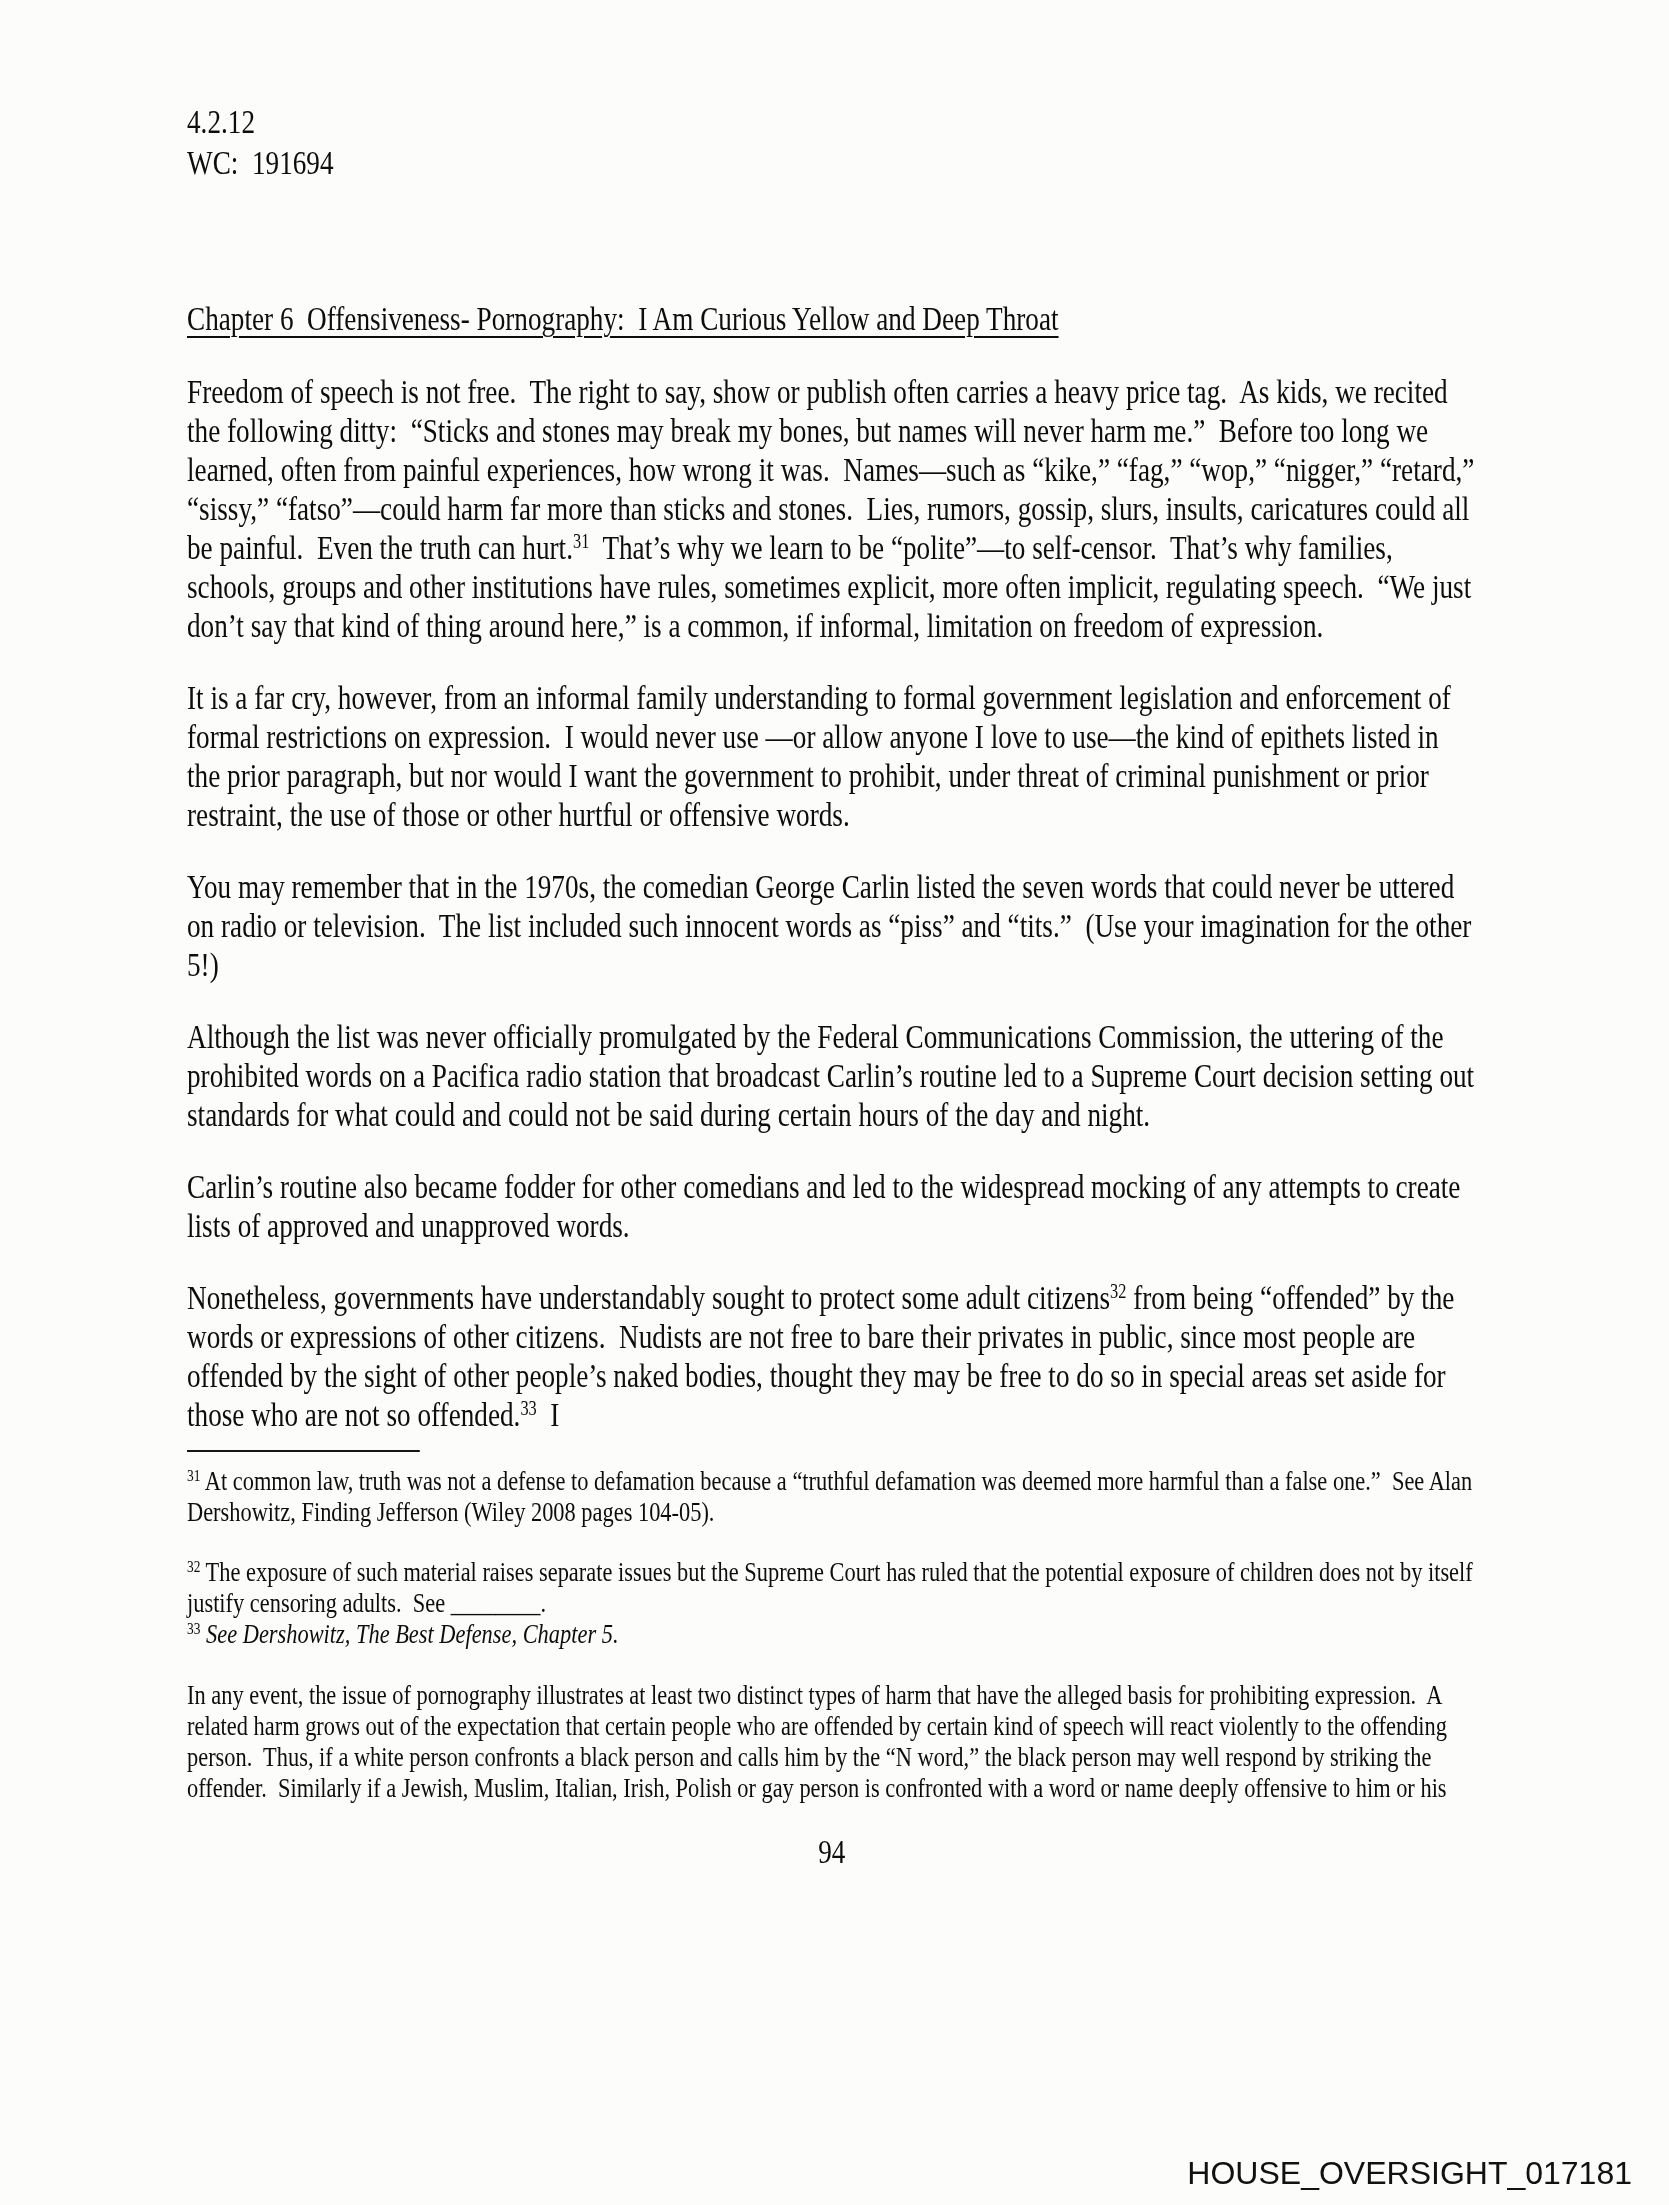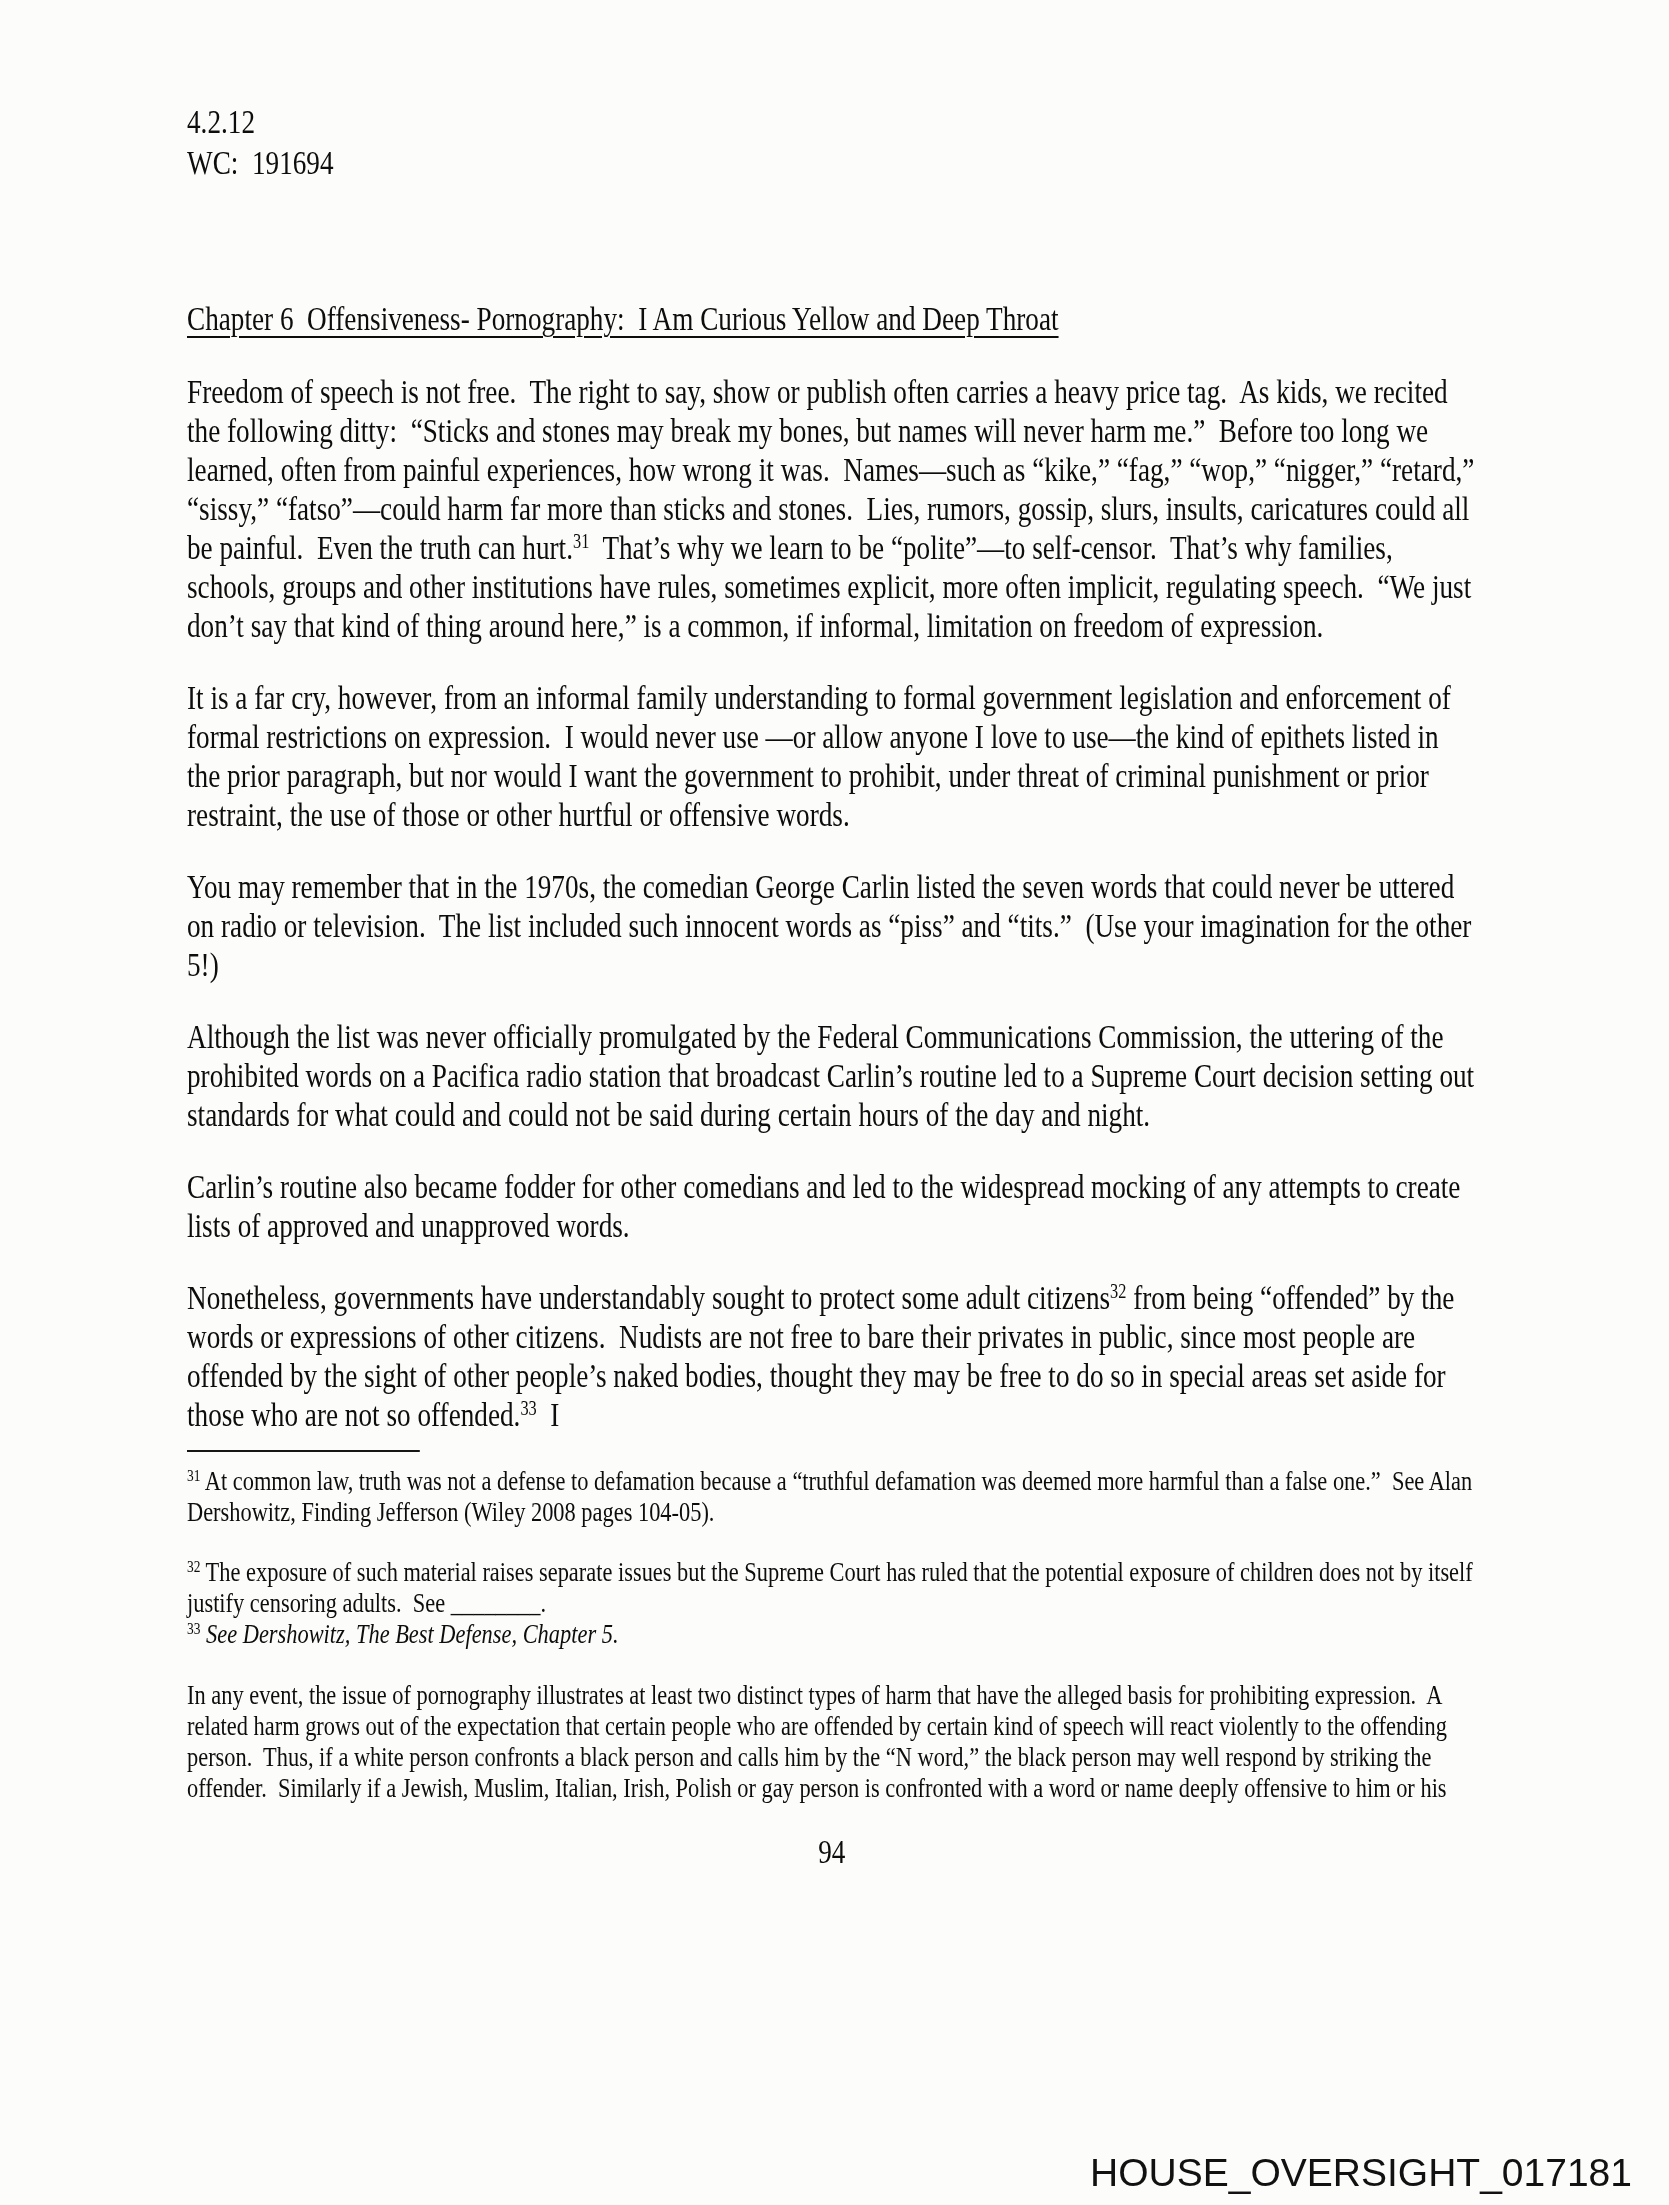--- a/index.html
+++ b/index.html
@@ -71,21 +71,21 @@
     font-size: 34px;
     line-height: 41px;
     margin-top: 19.6px;
     text-align: center;
   }
   .bates-stamp {
     position: absolute;
     top: 2156px;
     right: 37px;
     font-family: "Liberation Sans", sans-serif;
-    font-size: 39px;
+    font-size: 32px;
     line-height: 34px;
     color: #111;
   }
 </style>
 </head>
 <body>
 
 <div class="scan">
   <div>
     <div class="hdr-line">4.2.12</div>

